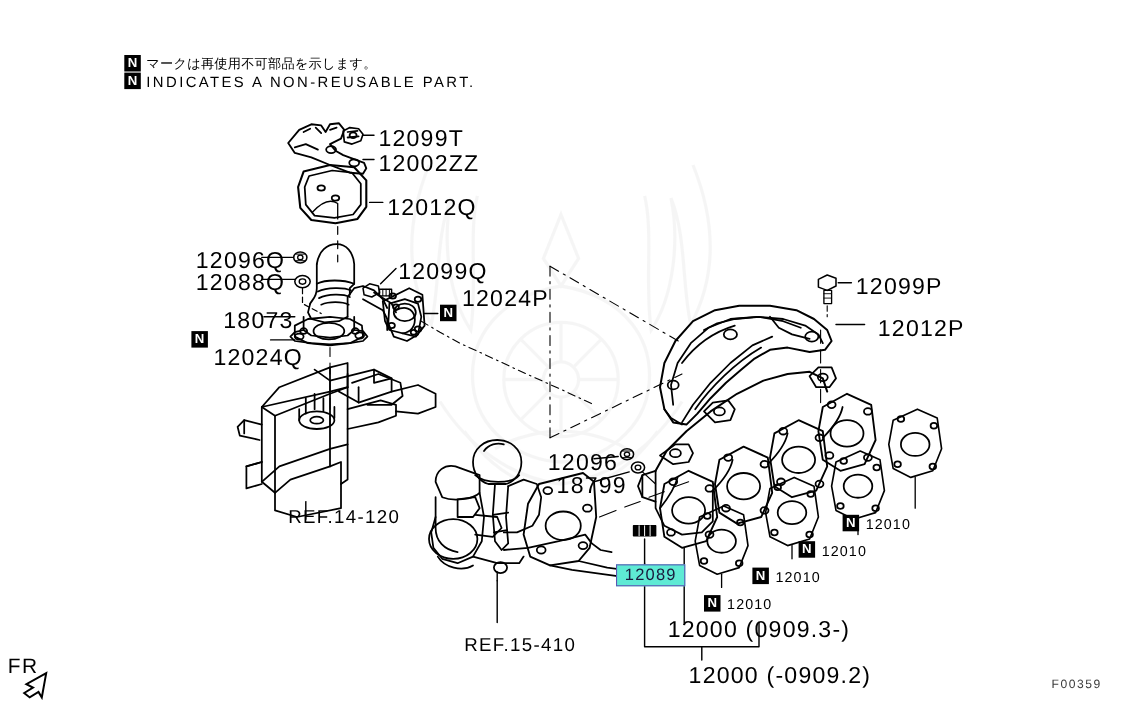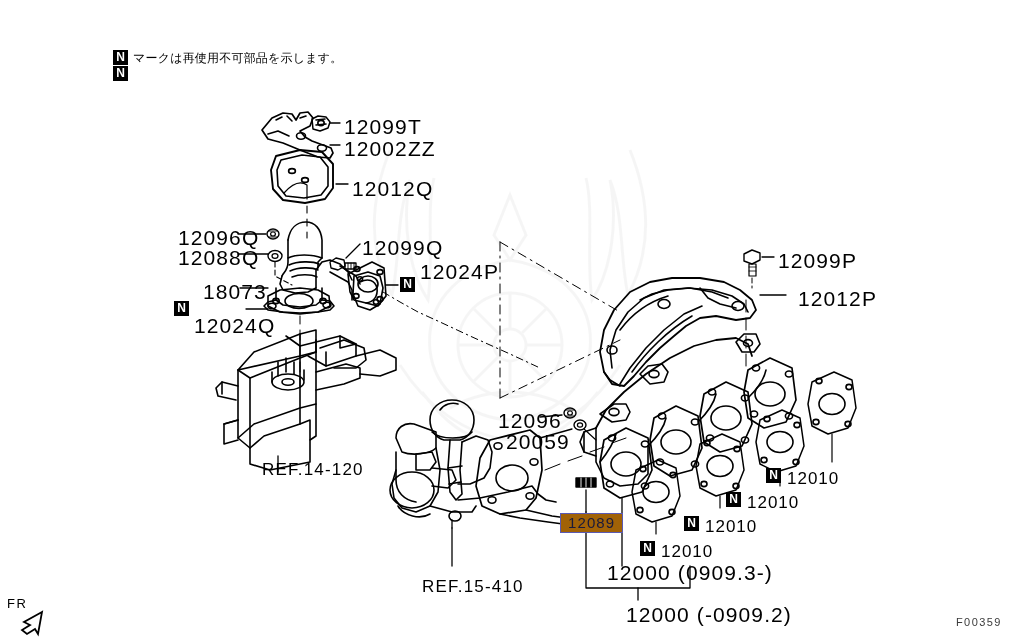--- a/index.html
+++ b/index.html
@@ -53,51 +53,51 @@
   }
   .lbl-legend {
     font-size: 13.5px;
     letter-spacing: 2.2px;
   }
   .lbl-ref {
     font-size: 17px;
     letter-spacing: 1.2px;
   }
   .lbl-small {
-    font-size: 17px;
+    font-size: 13px;
     letter-spacing: 1.0px;
   }
   .lbl-code {
     font-size: 11px;
     letter-spacing: 1.4px;
     color: #3b3b3b;
   }
   .lbl-fr {
-    font-size: 13px;
+    font-size: 19px;
     letter-spacing: 1.5px;
   }
 
   
   .nbadge {
     position: absolute;
     width: 15px;
     height: 15px;
     background: #000000;
     color: #ffffff;
     font-family: "Liberation Sans", sans-serif;
     font-size: 12px;
     font-weight: bold;
     line-height: 15px;
     text-align: center;
   }
 
   
   .hl {
     position: absolute;
-    background: #a16207;
+    background: #5eead4;
     border: 1px solid #5a5ab4;
     color: #1a1a3c;
     font-family: "Liberation Sans", sans-serif;
     font-size: 15px;
     letter-spacing: 1.1px;
     padding: 1px 7px 2px 7px;
     line-height: 1;
     white-space: nowrap;
   }
 </style>
@@ -476,20 +476,21 @@
 
     <g fill="none" stroke="#000000" stroke-width="1.8">
       <path d="M42 612 L24 622 L30 625 L22 630 L27 634 L35 629 L38 634 Z"></path>
     </g>
   </svg>
 
   <div class="nbadge" style="left:113px; top:50px;">N</div>
   <div class="lbl lbl-jp" style="left:133px; top:52px;">マークは再使用不可部品を示します。</div>
 
   <div class="nbadge" style="left:113px; top:66px;">N</div>
+  <div class="lbl lbl-legend" style="left:133px; top:68px;">INDICATES A NON-REUSABLE PART.</div>
 
   <div class="lbl" style="left:344px; top:116px;">12099T</div>
 
   <div class="lbl" style="left:344px; top:138px;">12002ZZ</div>
 
   <div class="lbl" style="left:352px; top:178px;">12012Q</div>
 
   <div class="lbl" style="left:178px; top:227px;">12096Q</div>
 
   <div class="lbl" style="left:178px; top:247px;">12088Q</div>
@@ -503,21 +504,21 @@
 
   <div class="nbadge" style="left:400px; top:277px;">N</div>
   <div class="lbl" style="left:420px; top:261px;">12024P</div>
 
   <div class="lbl" style="left:778px; top:250px;">12099P</div>
 
   <div class="lbl" style="left:798px; top:288px;">12012P</div>
 
   <div class="lbl" style="left:498px; top:410px;">12096</div>
 
-  <div class="lbl" style="left:506px; top:431px;">20059</div>
+  <div class="lbl" style="left:506px; top:431px;">18799</div>
 
   <div class="nbadge" style="left:766px; top:468px;">N</div>
   <div class="lbl lbl-small" style="left:787px; top:470px;">12010</div>
 
   <div class="nbadge" style="left:726px; top:492px;">N</div>
   <div class="lbl lbl-small" style="left:747px; top:494px;">12010</div>
 
   <div class="nbadge" style="left:684px; top:516px;">N</div>
   <div class="lbl lbl-small" style="left:705px; top:518px;">12010</div>
 

